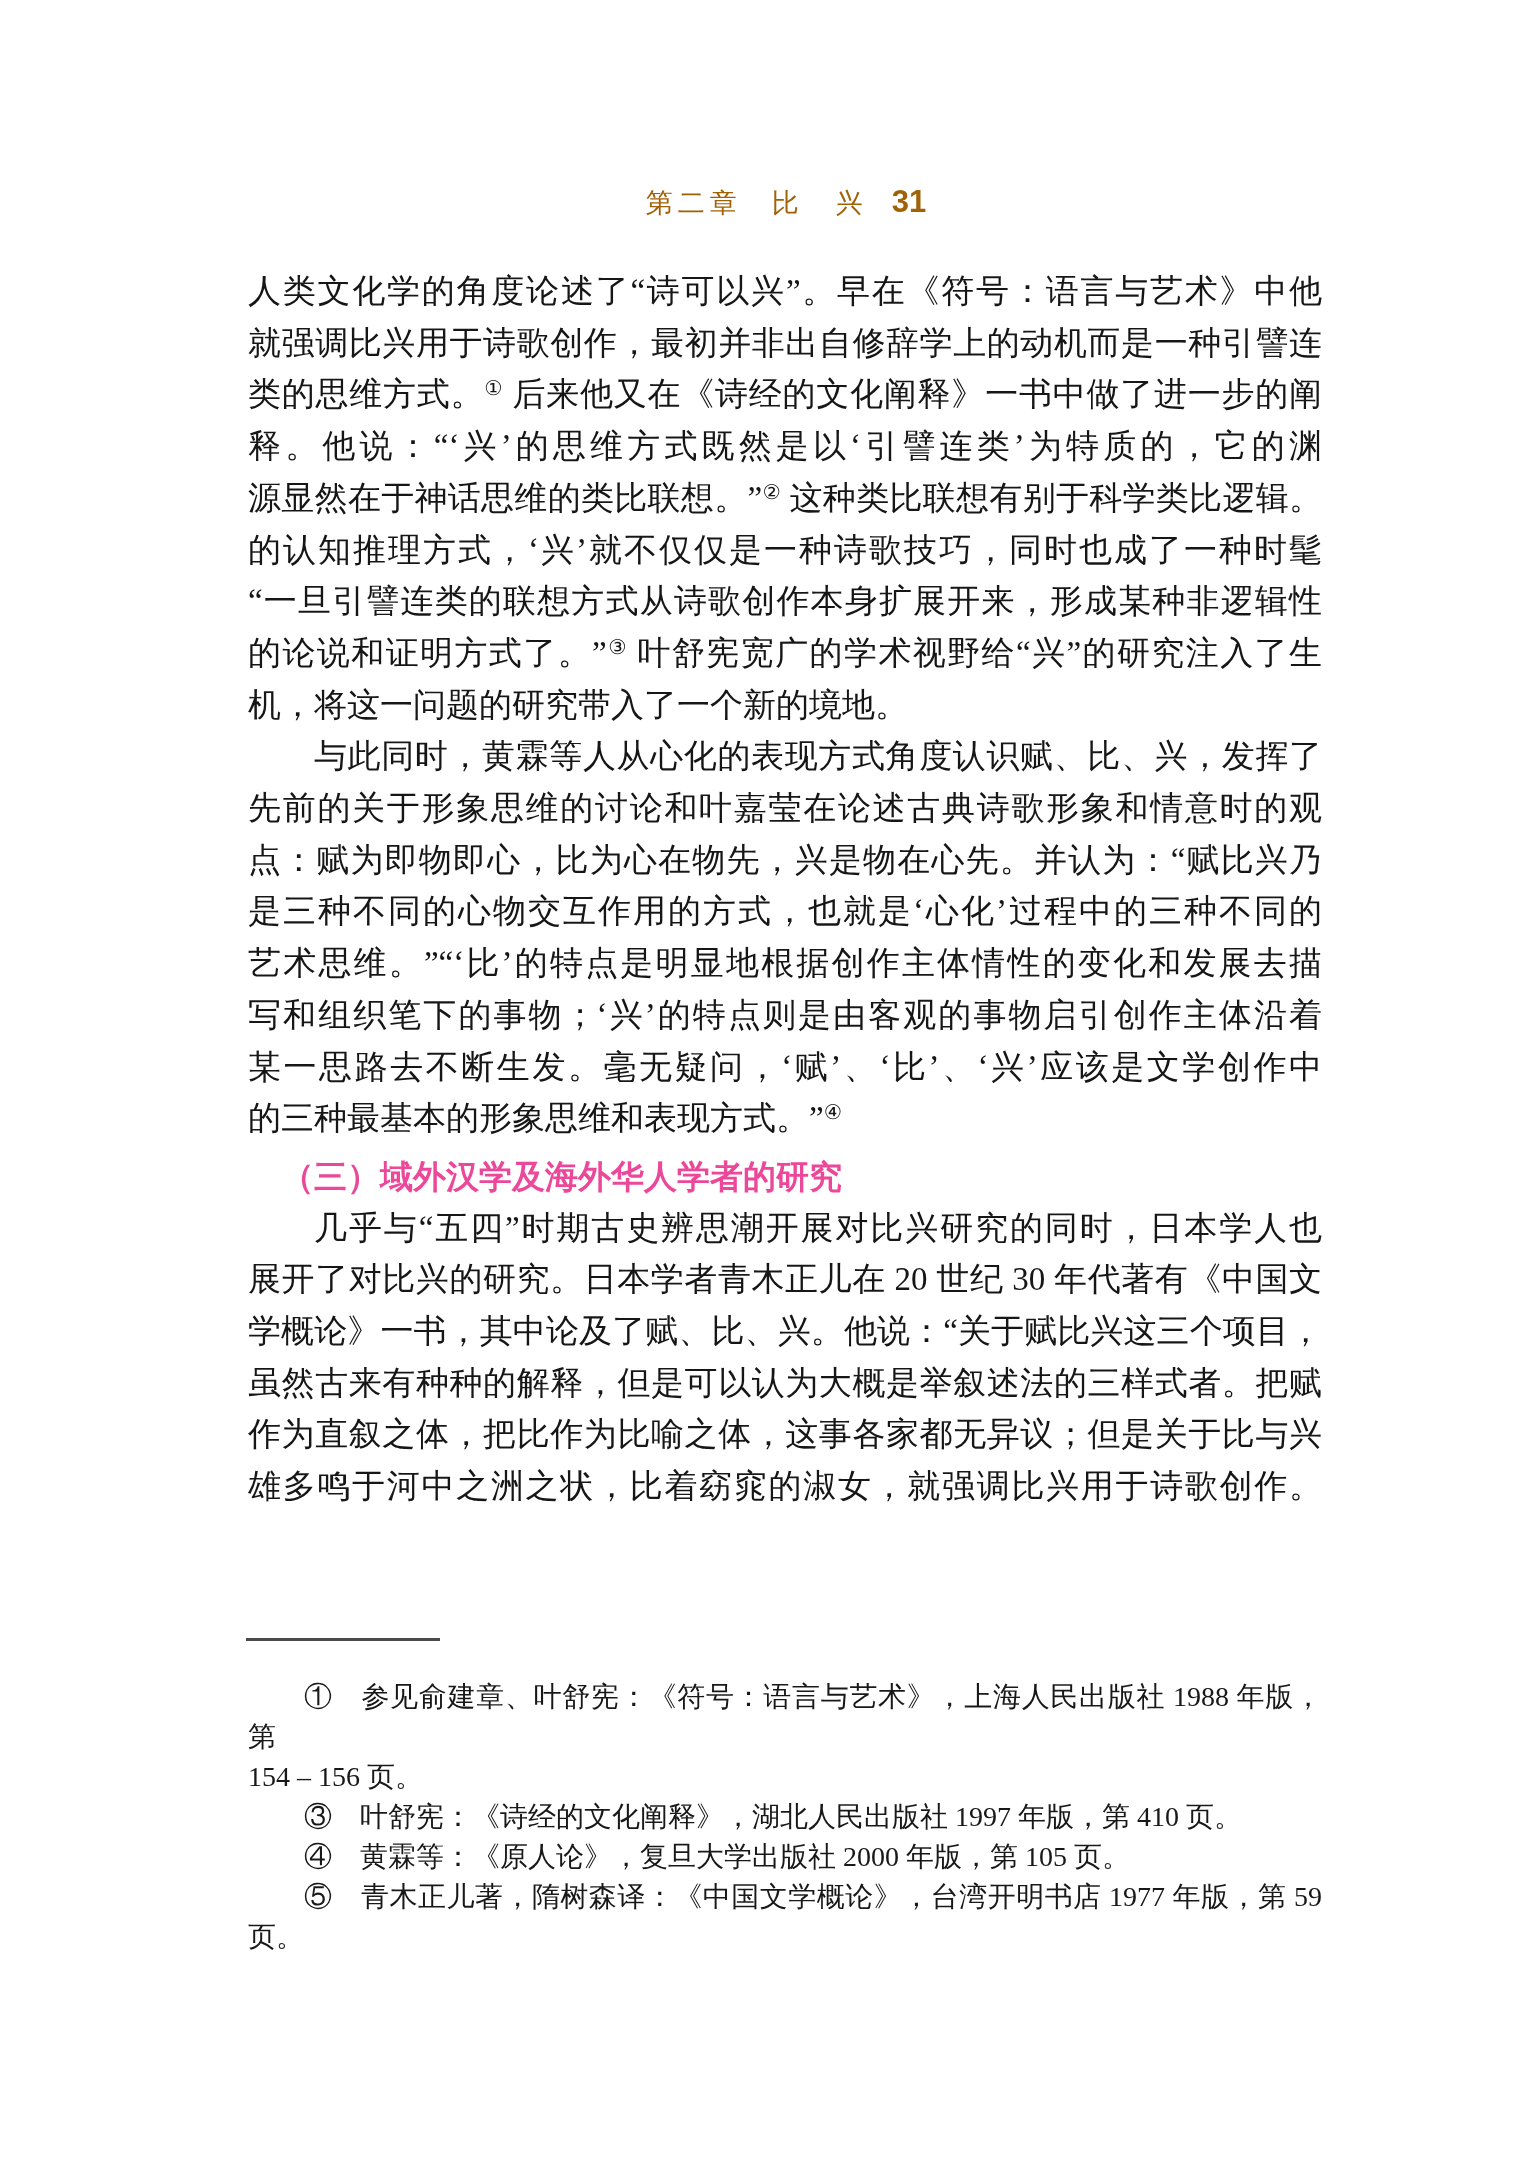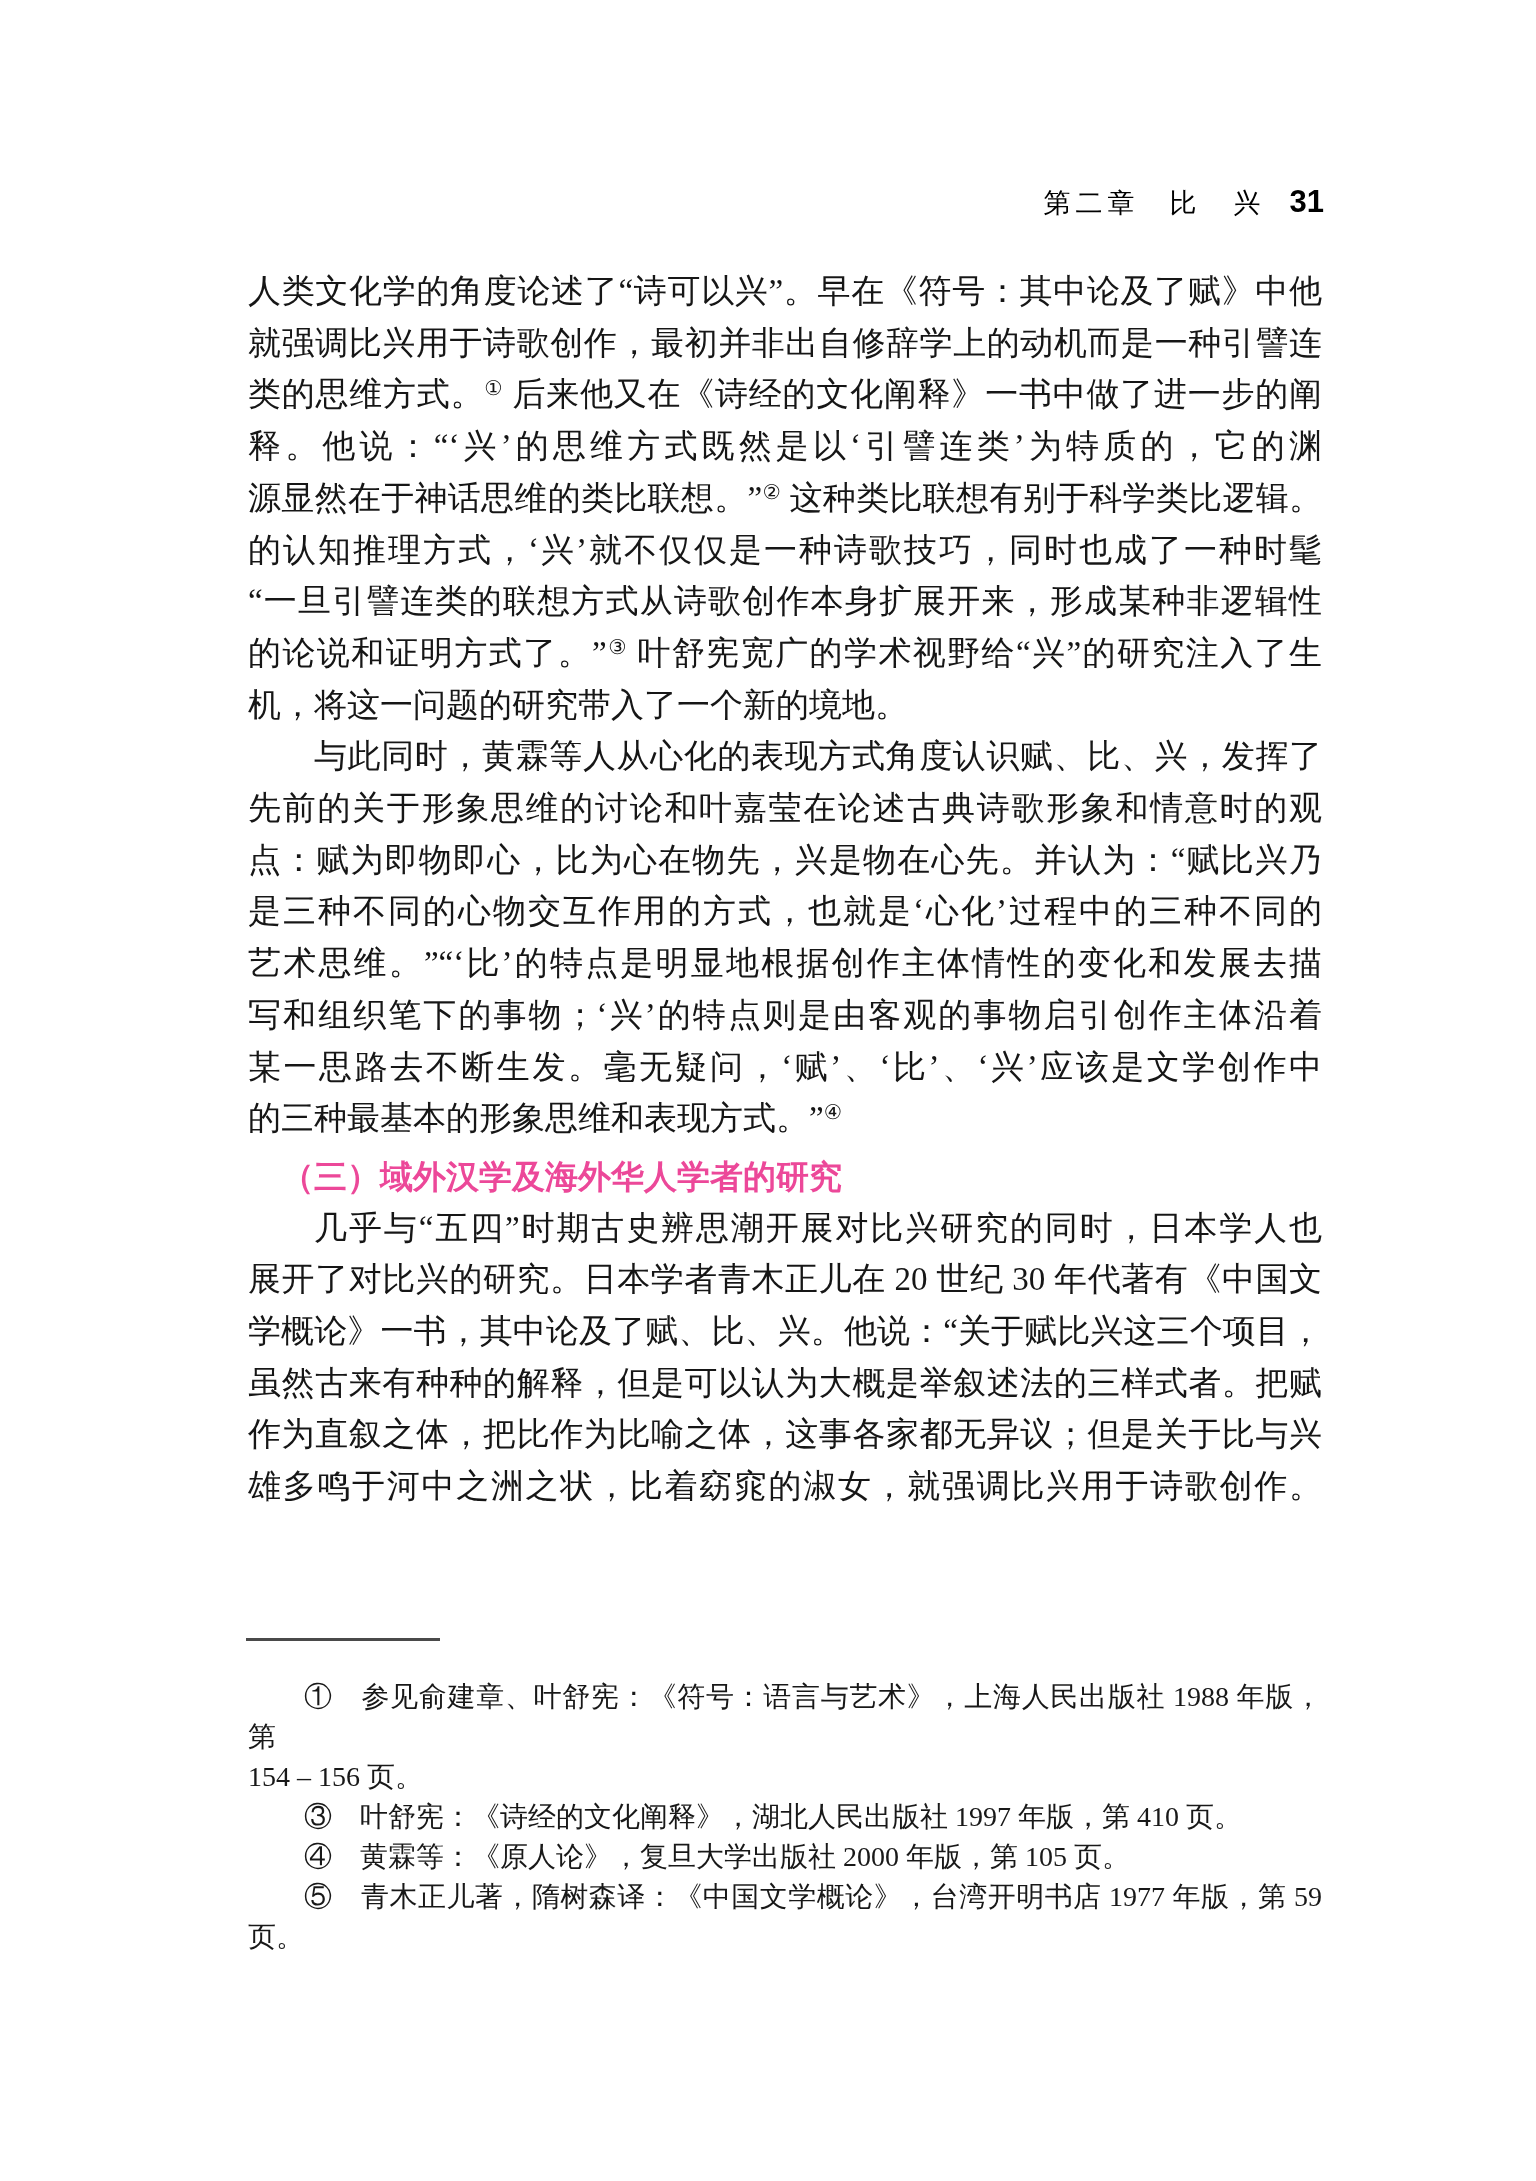--- a/index.html
+++ b/index.html
@@ -13,24 +13,24 @@
     position: relative;
     width: 1536px; height: 2181px;
     background: #ffffff;
     overflow: hidden;
   }
 
   
   .running-header {
     position: absolute;
     top: 186px; left: 248px; width: 1076px;
-    text-align: right;
+    text-align: center;
     font-family: "Liberation Sans", "DejaVu Sans", sans-serif;
     font-size: 27px; line-height: 32px;
-    color: #000000;
+    color: #a16207;
     letter-spacing: 5px;
   }
   .running-header .title   { margin-left: 30px; }
   .running-header .pagenum {
     margin-left: 24px;
     font-size: 31px; font-weight: bold;
     letter-spacing: 0;
   }
 
   
@@ -82,21 +82,21 @@
 <body>
 
 <div class="page">
 
   <header class="running-header">
     <span class="chap">第二章</span><span class="chap title">比　兴</span><span class="pagenum">31</span>
   </header>
 
   <main class="body-text">
     <div class="para cont">
-        <div class="line">人类文化学的角度论述了“诗可以兴”。早在《符号：其中论及了赋》中他</div>
+        <div class="line">人类文化学的角度论述了“诗可以兴”。早在《符号：语言与艺术》中他</div>
         <div class="line">就强调比兴用于诗歌创作，最初并非出自修辞学上的动机而是一种引譬连</div>
         <div class="line">类的思维方式。<sup class="fnref">①</sup> 后来他又在《诗经的文化阐释》一书中做了进一步的阐</div>
         <div class="line">释。他说：“‘兴’的思维方式既然是以‘引譬连类’为特质的，它的渊</div>
         <div class="line">源显然在于神话思维的类比联想。”<sup class="fnref">②</sup> 这种类比联想有别于科学类比逻辑。</div>
         <div class="line">的认知推理方式，‘兴’就不仅仅是一种诗歌技巧，同时也成了一种时髦</div>
         <div class="line">“一旦引譬连类的联想方式从诗歌创作本身扩展开来，形成某种非逻辑性</div>
         <div class="line">的论说和证明方式了。”<sup class="fnref">③</sup> 叶舒宪宽广的学术视野给“兴”的研究注入了生</div>
         <div class="line short">机，将这一问题的研究带入了一个新的境地。</div>
       </div>
 

